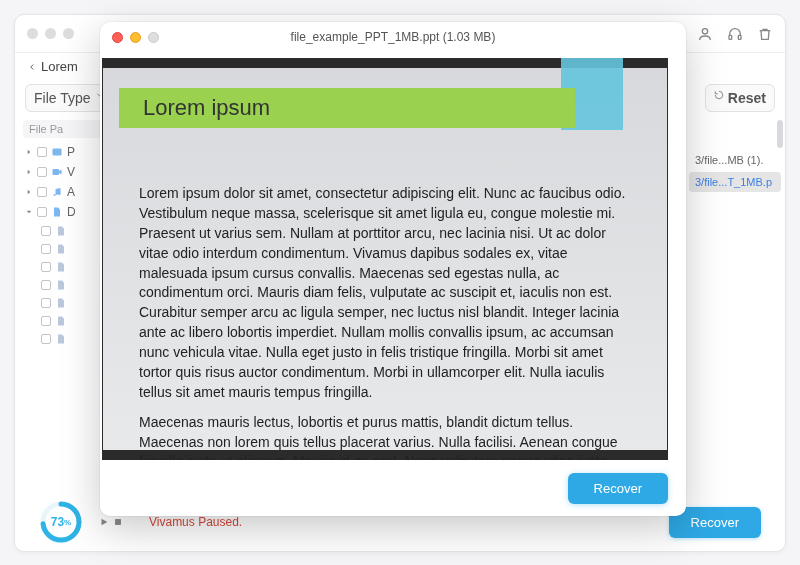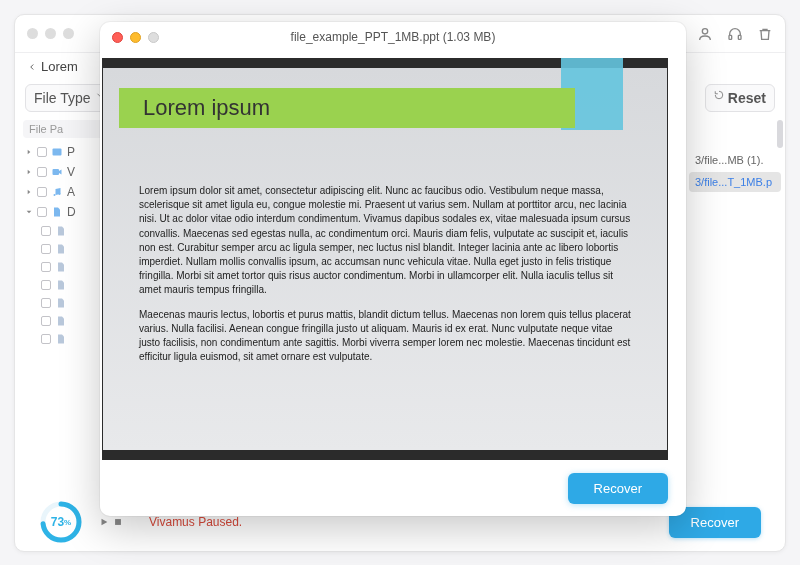--- a/index.html
+++ b/index.html
@@ -53,21 +53,21 @@
   .m-red   { width: 11px; height: 11px; border-radius: 50%; background: #ff5f57; border: .5px solid #e0443e; }
   .m-yel   { width: 11px; height: 11px; border-radius: 50%; background: #febc2e; border: .5px solid #dfa023; }
   .m-grn   { width: 11px; height: 11px; border-radius: 50%; background: #dedede; border: .5px solid #c8c8c8; }
   .m-title-text { margin: 0 auto; font-size: 12px; color: #555; }
 
   .m-preview { flex: 1; margin: 6px 18px 0 2px; border-radius: 0; overflow: hidden; }
   .slide { width: 100%; height: 100%; background: linear-gradient(#d7d9dc, #e8e9eb); border: 1px solid #2b2b2b; border-top-width: 10px; border-bottom-width: 10px; position: relative; padding: 0; }
   .slide-tab { position: absolute; top: -10px; right: 44px; width: 62px; height: 72px; background: #64c4de; opacity: .9; }
   .slide-title-bar { position: absolute; top: 20px; left: 16px; width: 456px; height: 40px; background: #9ad24f; display: flex; align-items: center; padding-left: 24px; }
   .slide-title-txt { font-size: 22px; color: #333; }
-  .slide-body { position: absolute; top: 116px; left: 36px; right: 36px; font-size: 10px; line-height: 1.42; color: #222; }
+  .slide-body { position: absolute; top: 116px; left: 36px; right: 36px; font-size: 14px; line-height: 1.42; color: #222; }
   .slide-body p { margin-bottom: 10px; }
 
   .m-footer { height: 56px; display: flex; align-items: center; padding: 0 18px; }
   .m-btn { margin-left: auto; background: #2ea9e6; color: #fff; border: none; border-radius: 6px; padding: 8px 26px; font-size: 13px; font-weight: 500; box-shadow: 0 1px 6px rgba(46,169,230,.35); }
 
   svg { display: block; }
 </style>
 </head>
 <body>
 

